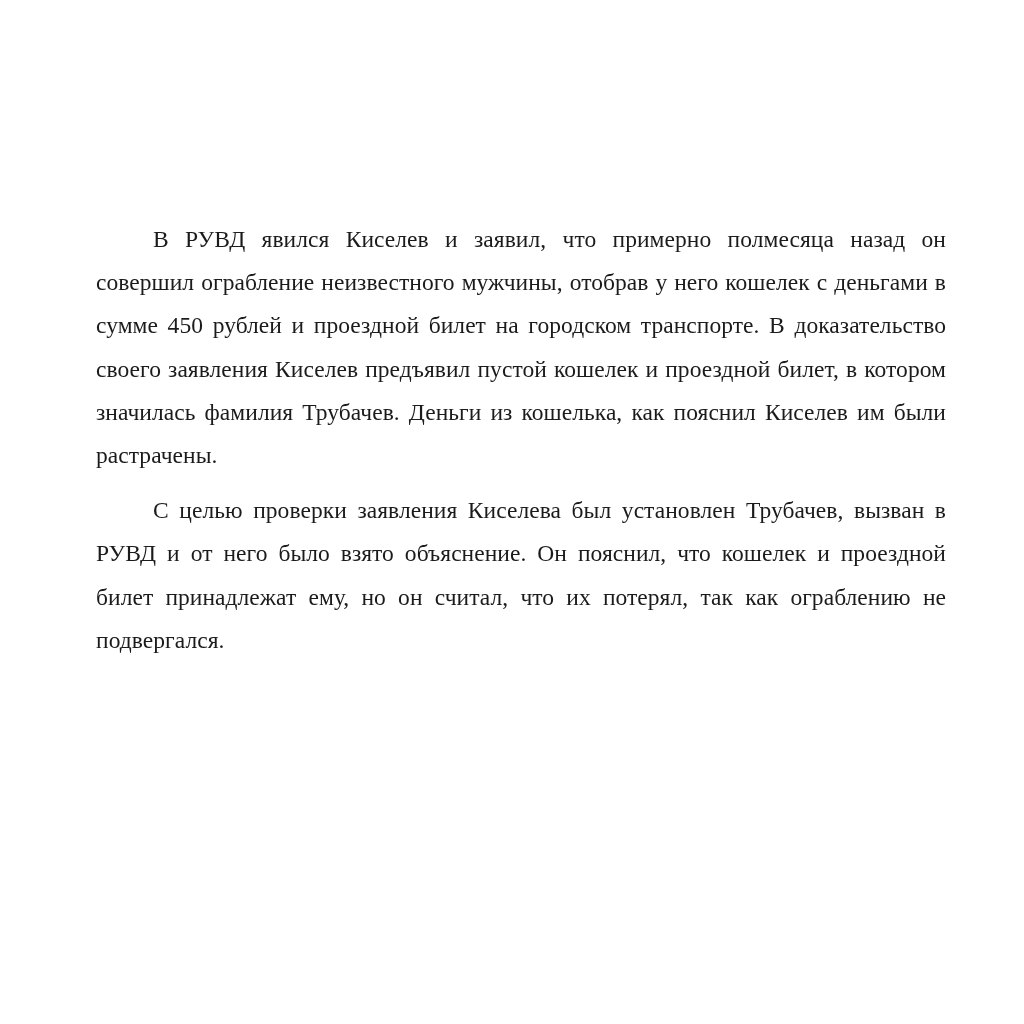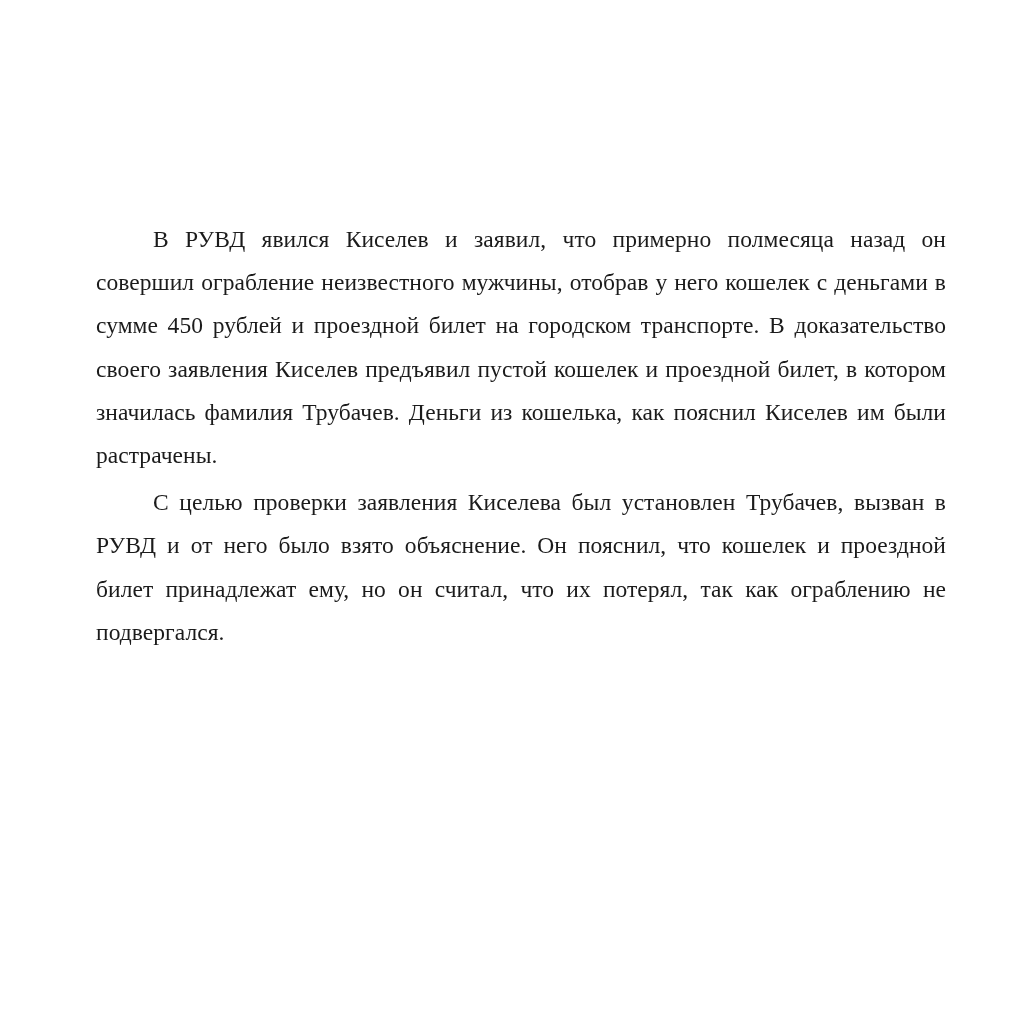--- a/index.html
+++ b/index.html
@@ -36,21 +36,21 @@
     text-align: justify;
     text-justify: inter-word;
     text-indent: 57px;
     word-spacing: 0.2px;
     letter-spacing: 0.05px;
     
     text-align-last: left;
   }
 
   .paragraph + .paragraph {
-    margin-top: 4px;
+    margin-top: 12px;
   }
 </style>
 </head>
 <body>
 
 <div id="page">
   <div id="text-body">
     <p class="paragraph">В РУВД явился Киселев и заявил, что примерно полмесяца назад он совершил ограбление неизвестного мужчины, отобрав у него кошелек с деньгами в сумме 450 рублей и проездной билет на городском транспорте. В доказательство своего заявления Киселев предъявил пустой кошелек и проездной билет, в котором значилась фамилия Трубачев. Деньги из кошелька, как пояснил Киселев им были растрачены.</p>
     <p class="paragraph">С целью проверки заявления Киселева был установлен Трубачев, вызван в РУВД и от него было взято объяснение. Он пояснил, что кошелек и проездной билет принадлежат ему, но он считал, что их потерял, так как ограблению не подвергался.</p>
   </div>

